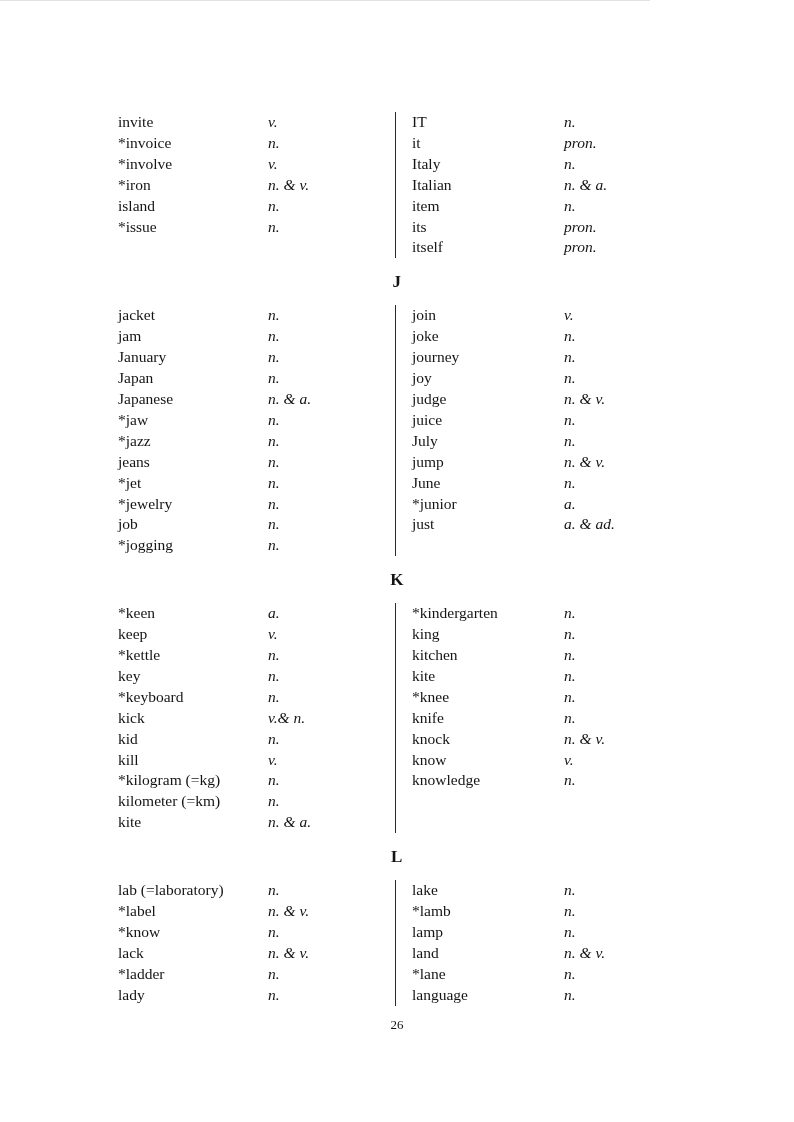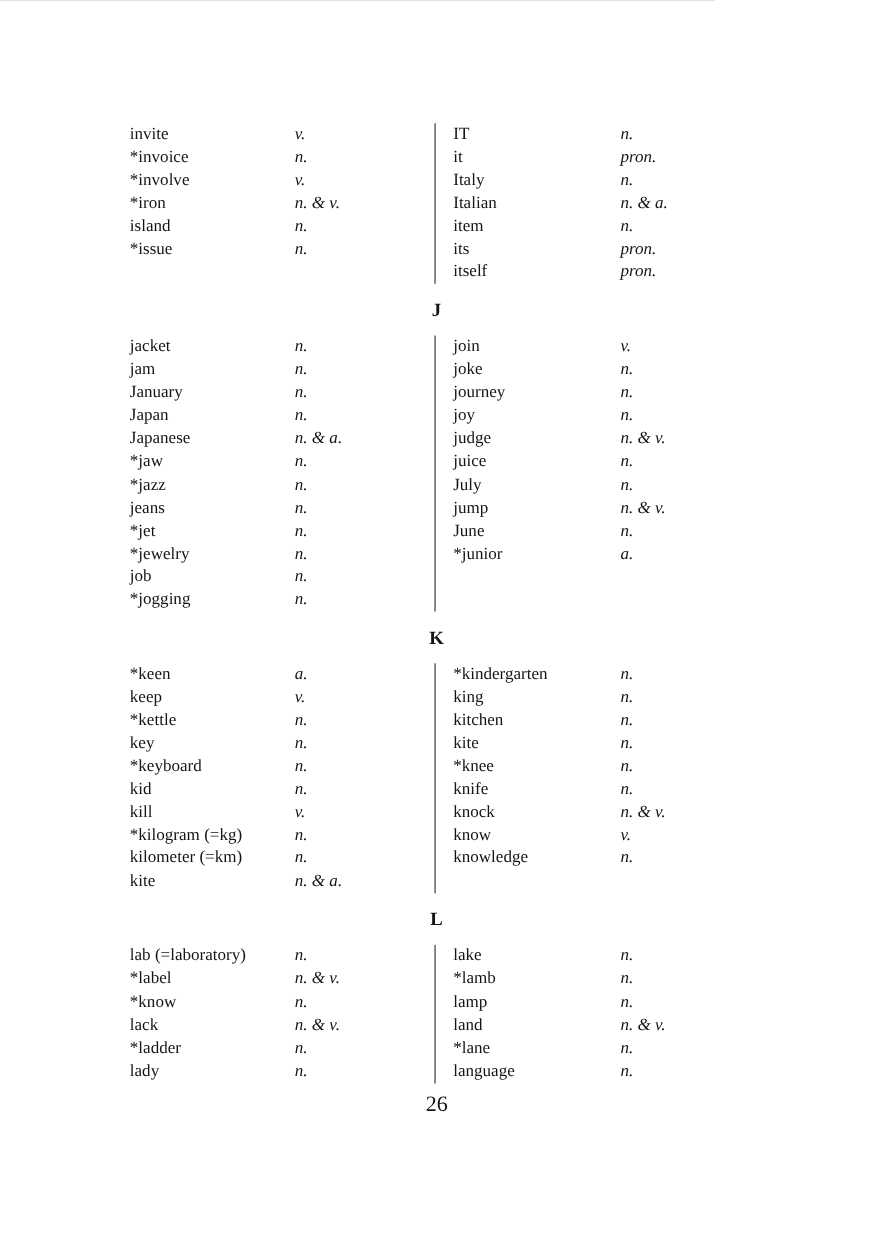--- a/index.html
+++ b/index.html
@@ -61,21 +61,21 @@
     white-space: nowrap;
   }
   .col.left .word  { width: 150px; flex: 0 0 150px; }
   .col.right .word { width: 152px; flex: 0 0 152px; }
   .pos {
     font-style: italic;
   }
   .footer {
     margin-top: 9px;
     text-align: center;
-    font-size: 20px;
+    font-size: 13px;
     line-height: 20px;
     width: 558px;
   }
 </style>
 </head>
 <body>
 
 <div class="page">
   <div class="content">
     <div id="sections">
@@ -228,20 +228,24 @@
                 <span class="pos">n. &amp; v.</span>
               </div>
               <div class="row">
                 <span class="word">June</span>
                 <span class="pos">n.</span>
               </div>
               <div class="row">
                 <span class="word">*junior</span>
                 <span class="pos">a.</span>
               </div>
+              <div class="row">
+                <span class="word">just</span>
+                <span class="pos">a. &amp; ad.</span>
+              </div>
             </div>
           </div>
         </div>
         <div class="section">
           <div class="section-header">K</div>
           <div class="cols">
             <div class="col left">
               <div class="row">
                 <span class="word">*keen</span>
                 <span class="pos">a.</span>
@@ -254,20 +258,24 @@
                 <span class="word">*kettle</span>
                 <span class="pos">n.</span>
               </div>
               <div class="row">
                 <span class="word">key</span>
                 <span class="pos">n.</span>
               </div>
               <div class="row">
                 <span class="word">*keyboard</span>
                 <span class="pos">n.</span>
+              </div>
+              <div class="row">
+                <span class="word">kick</span>
+                <span class="pos">v.&amp; n.</span>
               </div>
               <div class="row">
                 <span class="word">kid</span>
                 <span class="pos">n.</span>
               </div>
               <div class="row">
                 <span class="word">kill</span>
                 <span class="pos">v.</span>
               </div>
               <div class="row">

